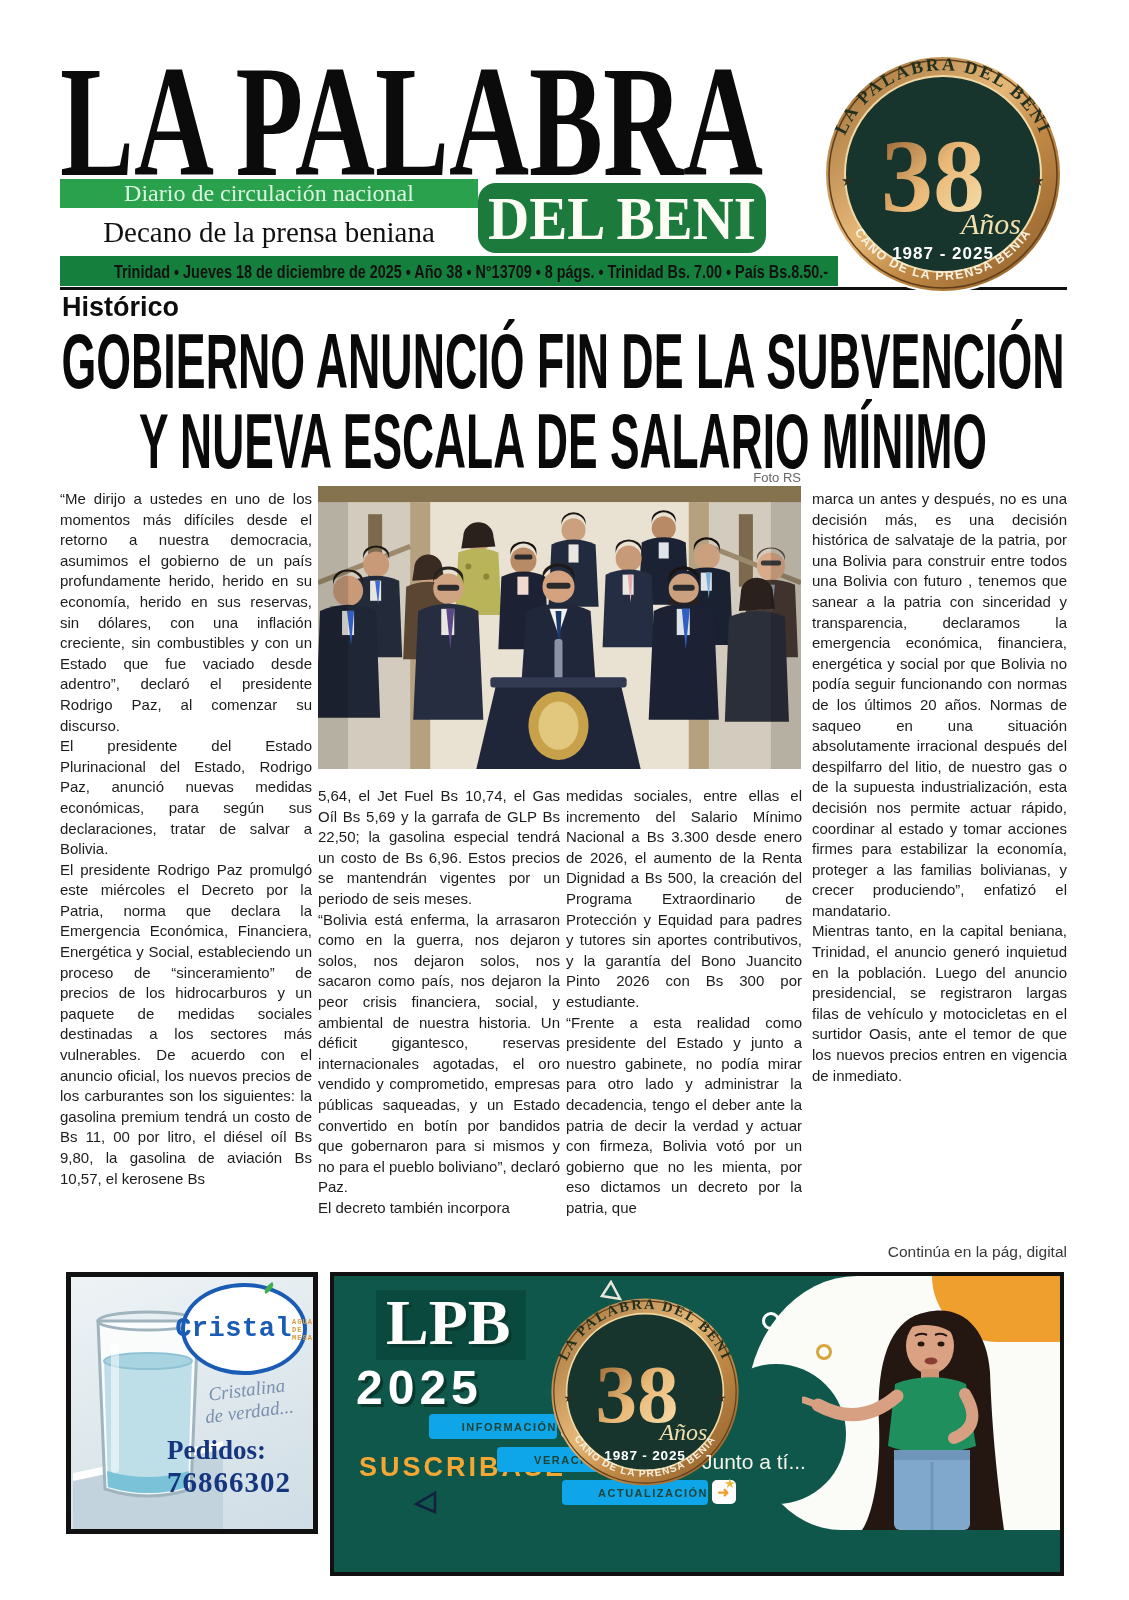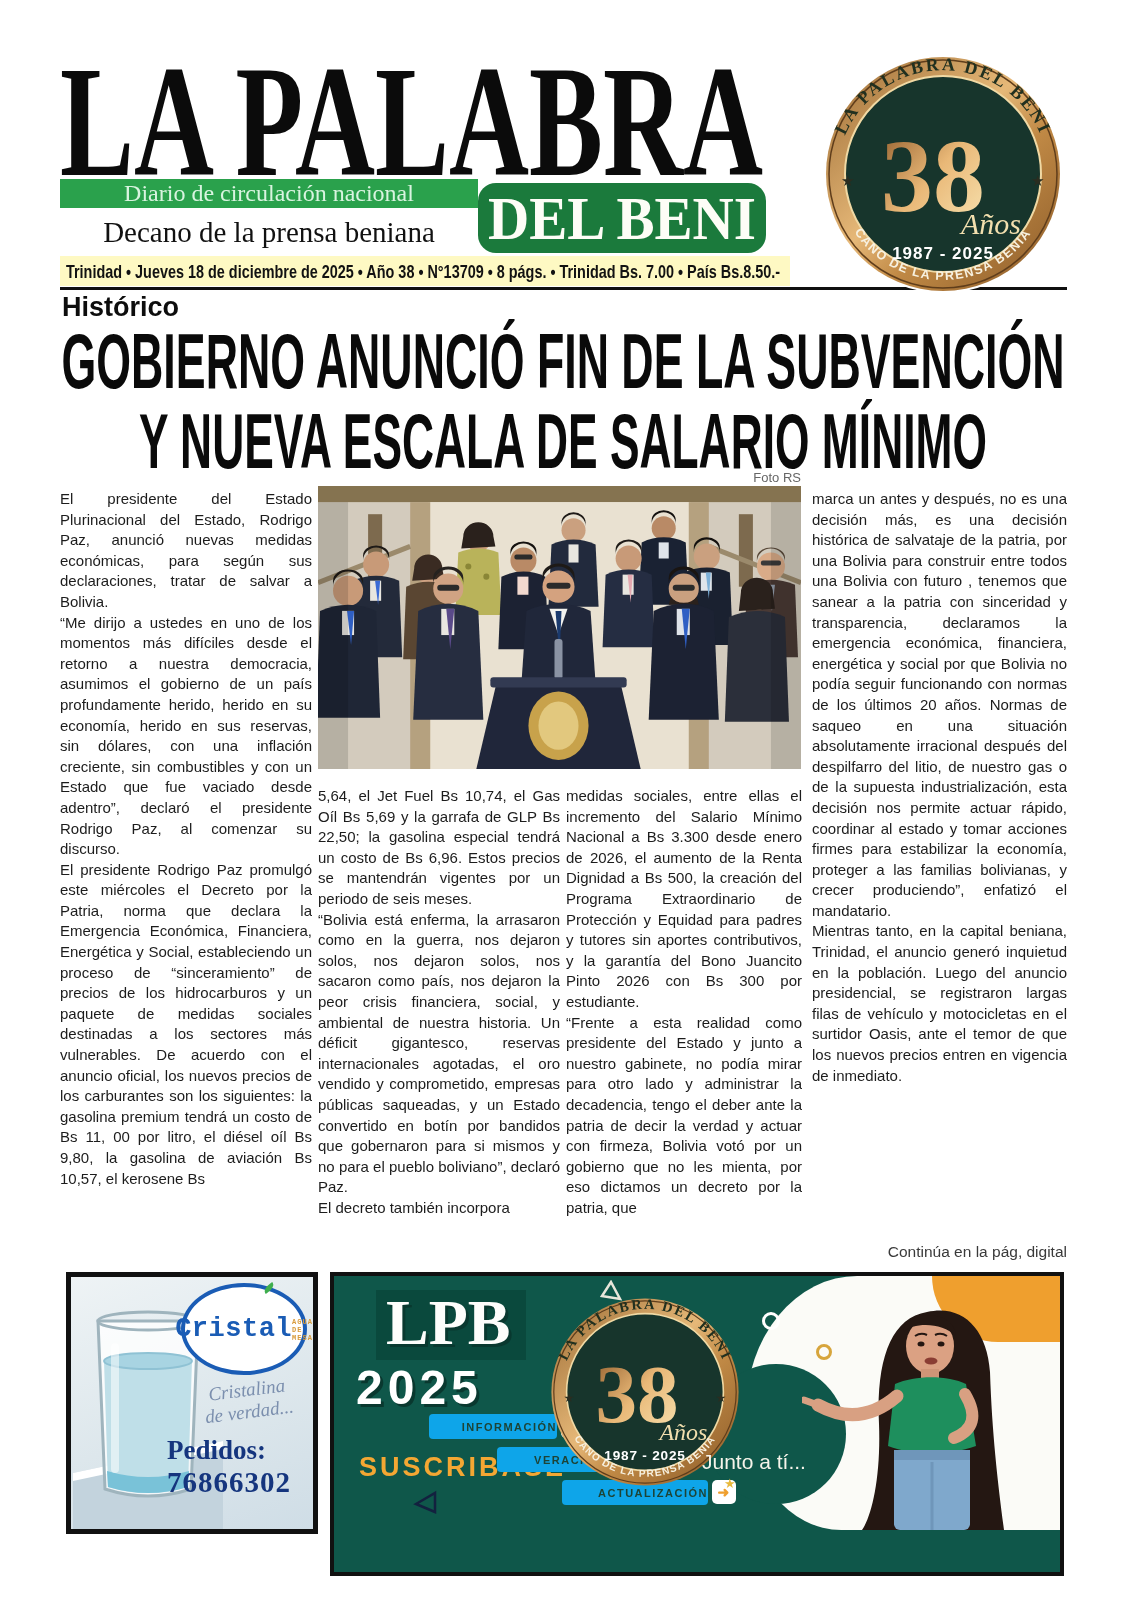--- a/index.html
+++ b/index.html
@@ -7,21 +7,21 @@
         font-family:"Liberation Sans",sans-serif;color:#1f1f1f;}
   .abs{position:absolute;}
   
   .mast-title-svg text{font-family:"Liberation Serif",serif;font-weight:bold;fill:#0b0b0b;}
   .bar1{left:60px;top:179px;width:418px;height:29px;background:#2aa14c;display:flex;align-items:center;justify-content:center;}
   .bar1 span{font-family:"Liberation Serif",serif;font-size:24px;color:#d9f4e0;}
   .bar2{left:60px;top:212px;width:418px;height:41px;background:#ffffff;display:flex;align-items:center;justify-content:center;}
   .bar2 span{font-family:"Liberation Serif",serif;font-size:29px;color:#111;}
   .delbeni{left:478px;top:183px;width:288px;height:70px;background:#1b7a3c;border-radius:18px;}
   .delbeni text{font-family:"Liberation Serif",serif;font-weight:bold;fill:#fdfdf6;}
-  .datebar{left:60px;top:256px;width:730px;height:30px;background:#fef9c3;}
+  .datebar{left:60px;top:256px;width:730px;height:30px;background:#15803d;padding-left:48px;}
   .datebar text{font-weight:bold;font-size:18.5px;fill:#121212;font-family:"Liberation Sans",sans-serif;}
   .mastrule{left:60px;top:287px;width:1007px;height:3px;background:#101010;}
   .badge-wrap{left:823px;top:54px;width:240px;height:240px;z-index:5;}
   
   .kicker{left:62px;top:292px;font-size:27px;font-weight:bold;color:#0d0d0d;}
   .headline-svg text{font-family:"Liberation Sans",sans-serif;font-weight:bold;fill:#0a0a0a;}
   .photo-credit{left:318px;top:470px;width:483px;text-align:right;font-size:13px;color:#666;}
   .photo{left:318px;top:486px;width:483px;height:283px;background:#cfc8bb;}
   .bodycol{font-size:15px;line-height:20.6px;text-align:justify;overflow:hidden;color:#1c1c1c;}
   .bodycol p{margin:0;}
@@ -255,22 +255,22 @@
     </g>
     <polygon points="178,196 302,196 322,281 158,281" fill="#20263a"></polygon>
     <rect x="172" y="190" width="136" height="10" rx="3" fill="#323a52"></rect>
     <ellipse cx="240" cy="238" rx="30" ry="34" fill="#c8a24b"></ellipse>
     <ellipse cx="240" cy="238" rx="20" ry="24" fill="#e2c87e"></ellipse>
     <rect x="0" y="16" width="30" height="265" fill="#00000022"></rect>
     <rect x="452" y="16" width="30" height="265" fill="#00000022"></rect>
   </svg>
 
   <div class="abs bodycol col1">
+    <p>“Me dirijo a ustedes en uno de los momentos más difíciles desde el retorno a nuestra democracia, asumimos el gobierno de un país profundamente herido, herido en su economía, herido en sus reservas, sin dólares, con una inflación creciente, sin combustibles y con un Estado que fue vaciado desde adentro”, declaró el presidente Rodrigo Paz, al comenzar su discurso.</p>
     <p>El presidente del Estado Plurinacional del Estado, Rodrigo Paz, anunció nuevas medidas económicas, para según sus declaraciones, tratar de salvar a Bolivia.</p>
-    <p>“Me dirijo a ustedes en uno de los momentos más difíciles desde el retorno a nuestra democracia, asumimos el gobierno de un país profundamente herido, herido en su economía, herido en sus reservas, sin dólares, con una inflación creciente, sin combustibles y con un Estado que fue vaciado desde adentro”, declaró el presidente Rodrigo Paz, al comenzar su discurso.</p>
     <p>El presidente Rodrigo Paz promulgó este miércoles el Decreto por la Patria, norma que declara la Emergencia Económica, Financiera, Energética y Social, estableciendo un proceso de “sinceramiento” de precios de los hidrocarburos y un paquete de medidas sociales destinadas a los sectores más vulnerables. De acuerdo con el anuncio oficial, los nuevos precios de los carburantes son los siguientes: la gasolina premium tendrá un costo de Bs 11, 00 por litro, el diésel oíl Bs 9,80, la gasolina de aviación Bs 10,57, el kerosene Bs</p>
   </div>
   <div class="abs bodycol col2">
     <p>5,64, el Jet Fuel Bs 10,74, el Gas Oíl Bs 5,69 y la garrafa de GLP Bs 22,50; la gasolina especial tendrá un costo de Bs 6,96. Estos precios se mantendrán vigentes por un periodo de seis meses.</p>
     <p>“Bolivia está enferma, la arrasaron como en la guerra, nos dejaron solos, nos dejaron solos, nos sacaron como país, nos dejaron la peor crisis financiera, social, y ambiental de nuestra historia. Un déficit gigantesco, reservas internacionales agotadas, el oro vendido y comprometido, empresas públicas saqueadas, y un Estado convertido en botín por bandidos que gobernaron para si mismos y no para el pueblo boliviano”, declaró Paz.</p>
     <p>El decreto también incorpora</p>
   </div>
   <div class="abs bodycol col3">
     <p>medidas sociales, entre ellas el incremento del Salario Mínimo Nacional a Bs 3.300 desde enero de 2026, el aumento de la Renta Dignidad a Bs 500, la creación del Programa Extraordinario de Protección y Equidad para padres y tutores sin aportes contributivos, y la garantía del Bono Juancito Pinto 2026 con Bs 300 por estudiante.</p>
     <p>“Frente a esta realidad como presidente del Estado y junto a nuestro gabinete, no podía mirar para otro lado y administrar la decadencia, tengo el deber ante la patria de decir la verdad y actuar con firmeza, Bolivia votó por un gobierno que no les mienta, por eso dictamos un decreto por la patria, que</p>

